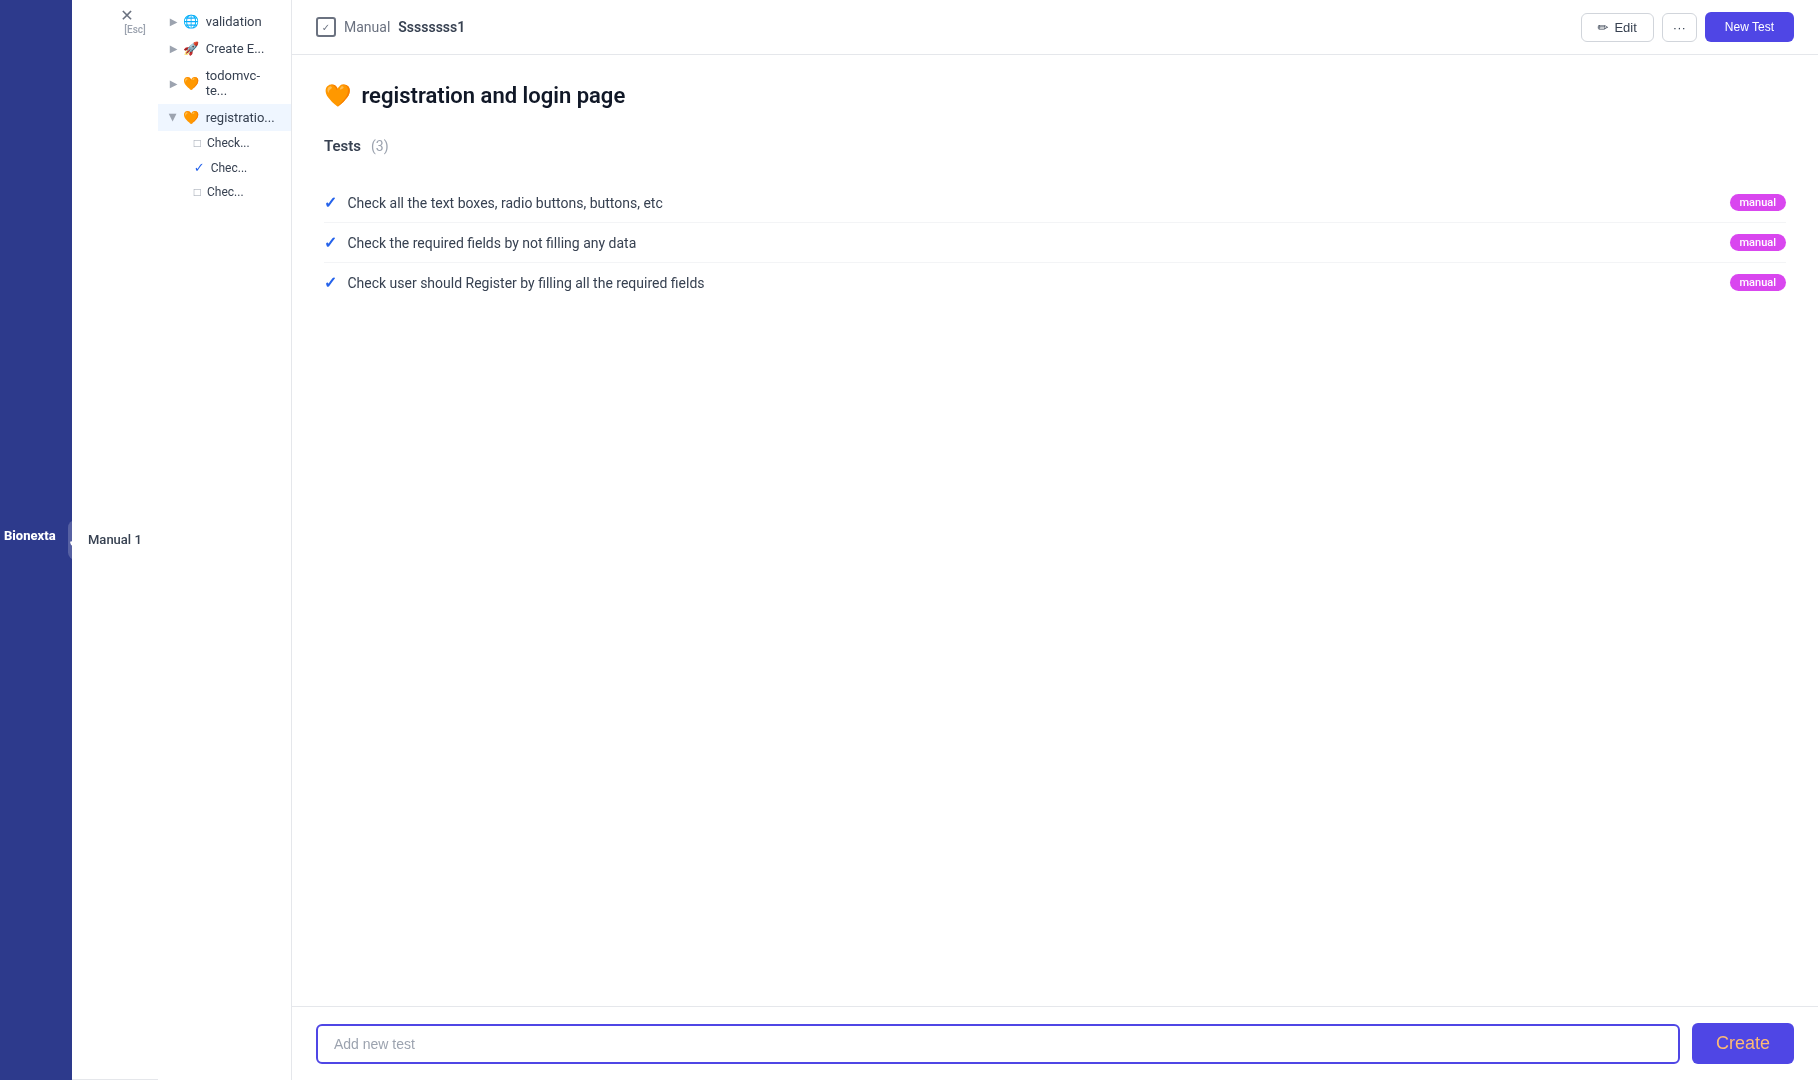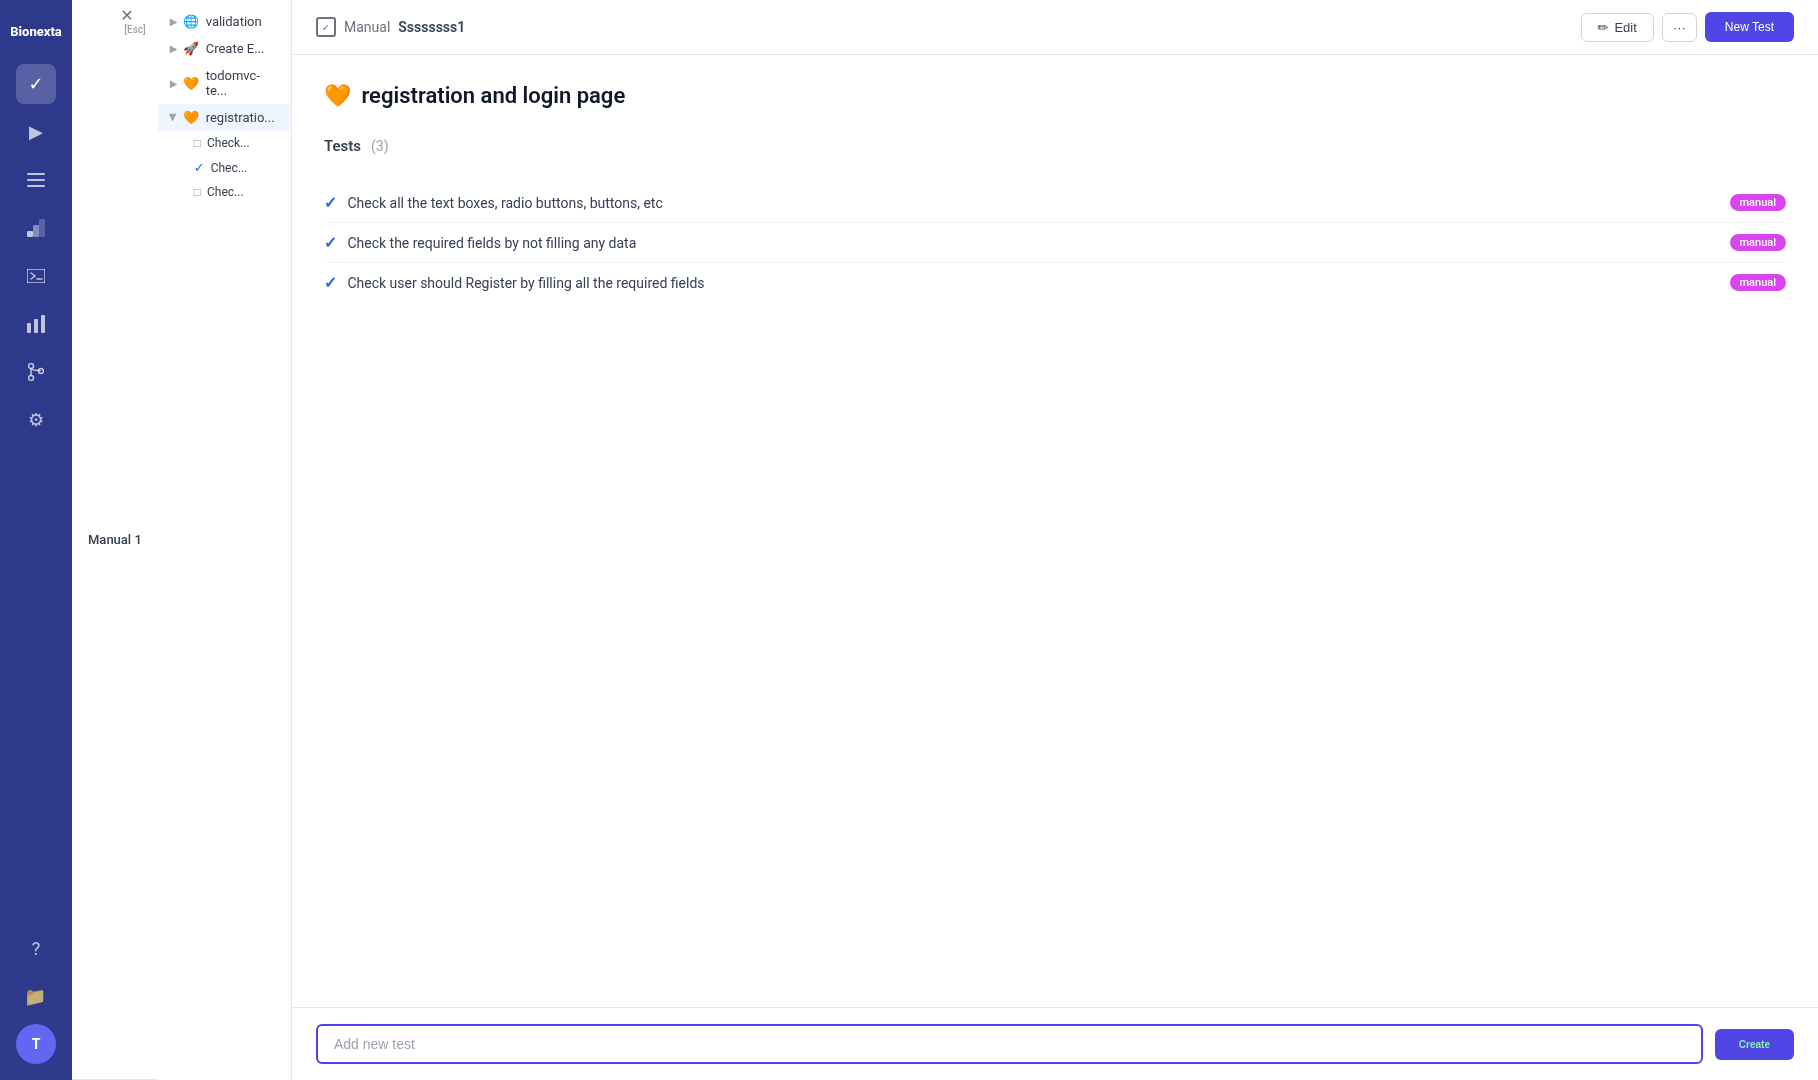--- a/index.html
+++ b/index.html
@@ -3,21 +3,21 @@
   <meta charset="utf-8">
   <style>
     * { box-sizing: border-box; margin: 0; padding: 0; }
     body { font-family: -apple-system, BlinkMacSystemFont, 'Segoe UI', Roboto, sans-serif; background: #f5f5f5; display: flex; height: 1080px; width: 1818px; overflow: hidden; }
 
     
     .nav-bar {
       width: 72px;
       background: #2d3a8c;
       display: flex;
-      flex-direction: column;
+      flex-direction: row;
       align-items: center;
       padding: 16px 0;
       gap: 8px;
       flex-shrink: 0;
       height: 1080px;
     }
     .nav-logo {
       font-size: 13px;
       font-weight: 800;
       color: white;
@@ -225,25 +225,25 @@
       border: 2px solid #4f46e5;
       border-radius: 6px;
       font-size: 14px;
       color: #4d7c0f;
       outline: none;
     }
     .add-test-input::placeholder { color: #9ca3af; }
     .btn-create {
       padding: 10px 24px;
       background: #4f46e5;
-      color: #86efac;
+      color: #fdba74;
       border: none;
       border-radius: 6px;
-      font-size: 10px;
-      font-weight: 700;
+      font-size: 18px;
+      font-weight: 400;
       cursor: pointer;
     }
   </style>
 </head>
 <body>
 
 <div class="nav-bar">
   <div class="nav-logo">Bionexta</div>
   <div class="nav-icon active">✓</div>
   <div class="nav-icon">▶</div>

